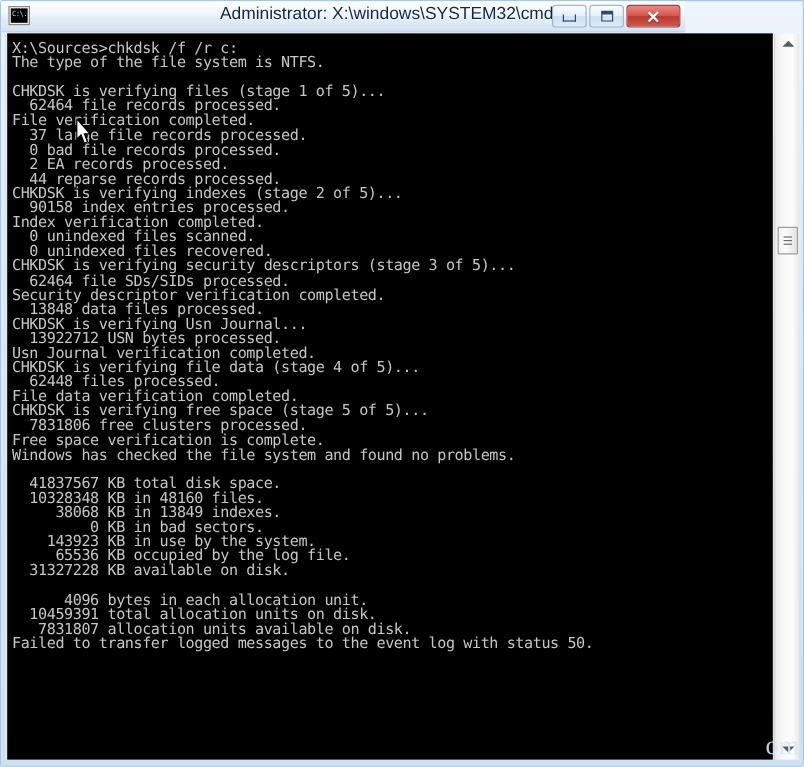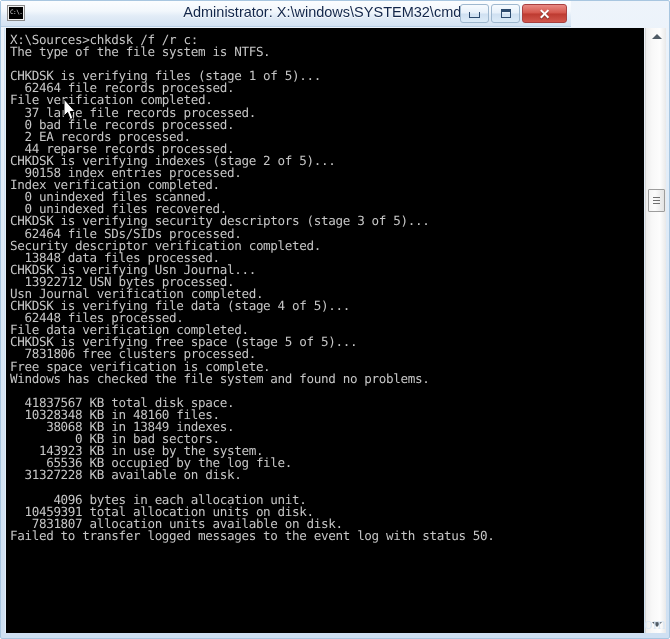--- a/index.html
+++ b/index.html
@@ -225,21 +225,21 @@
     pointer-events: none;
   }
 
   
   .watermark {
     position: absolute;
     right: 3px;
     bottom: 4px;
     color: #d9e6f3;
     font-family: "Liberation Serif", serif;
-    font-size: 17px;
+    font-size: 22px;
     opacity: 0.9;
     letter-spacing: 0px;
   }
 </style>
 </head>
 <body>
 
 <div class="window">
 
   <div class="titlebar">

